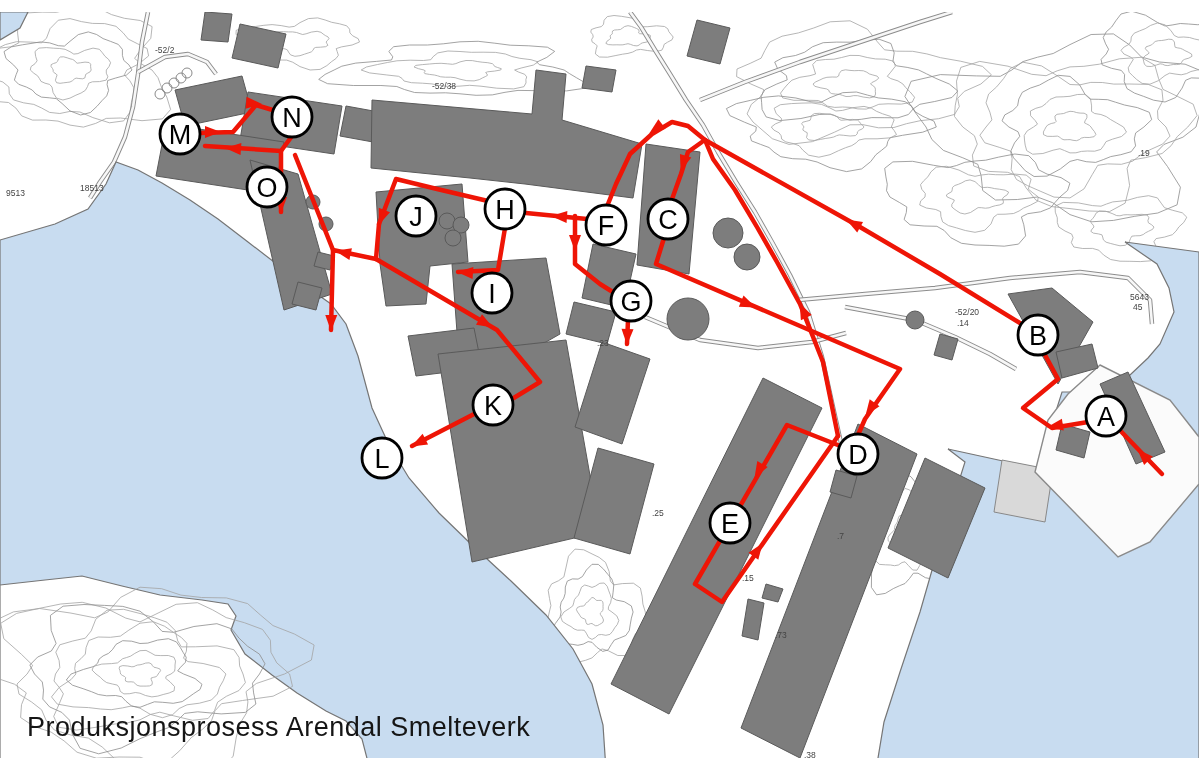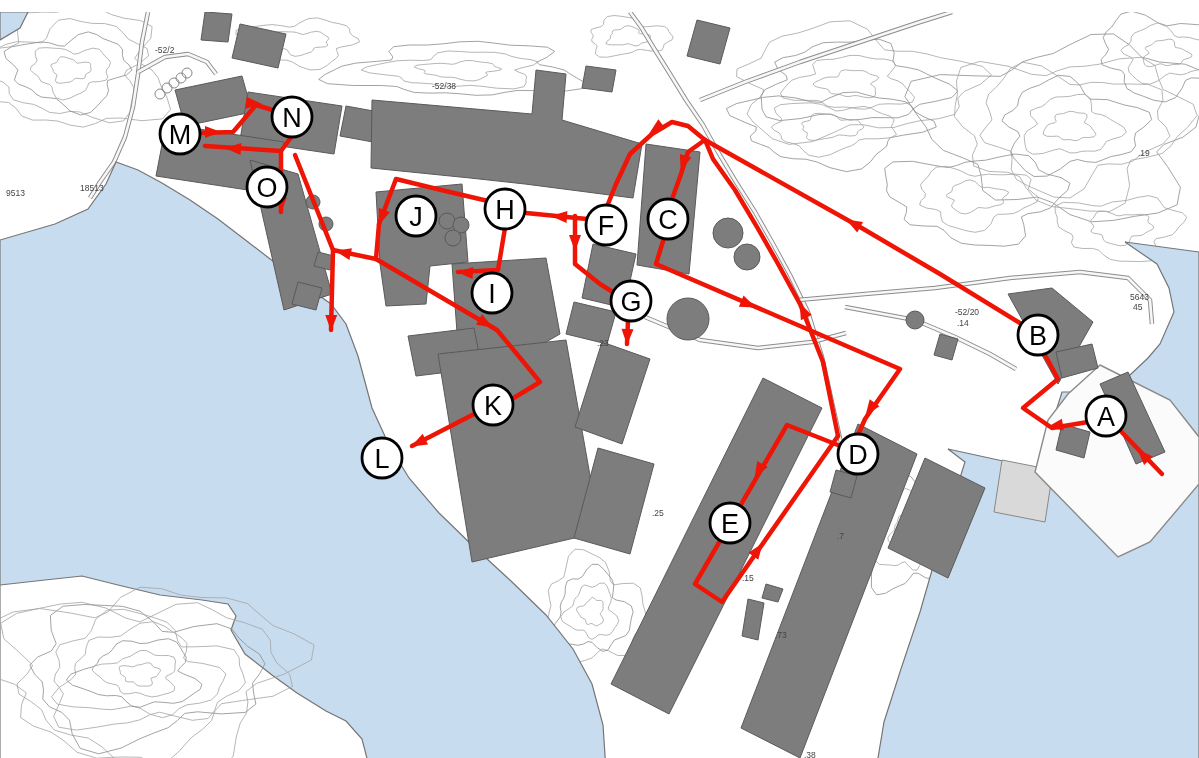--- a/index.html
+++ b/index.html
@@ -262,13 +262,14 @@
         <g>
           <circle cx="292" cy="105" r="20" fill="#ffffff" stroke="#000000" stroke-width="2.8"></circle>
           <text x="292" y="106" fill="#000" text-anchor="middle" dominant-baseline="central" font-size="27" font-family="&quot;Liberation Sans&quot;, sans-serif" class="station-letter">N</text>
         </g>
         <g>
           <circle cx="267" cy="175" r="20" fill="#ffffff" stroke="#000000" stroke-width="2.8"></circle>
           <text x="267" y="176" fill="#000" text-anchor="middle" dominant-baseline="central" font-size="27" font-family="&quot;Liberation Sans&quot;, sans-serif" class="station-letter">O</text>
         </g>
       </g>
   </svg>
+  <div class="map-title">Produksjonsprosess Arendal Smelteverk</div>
 </div>
 
 </body></html>

